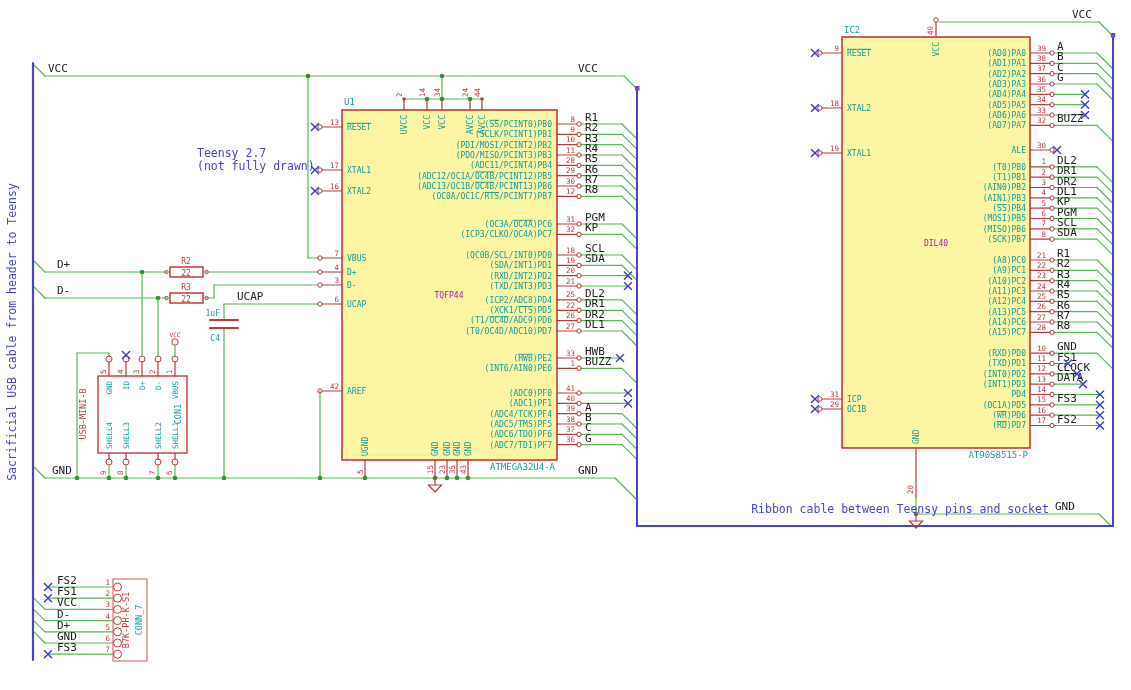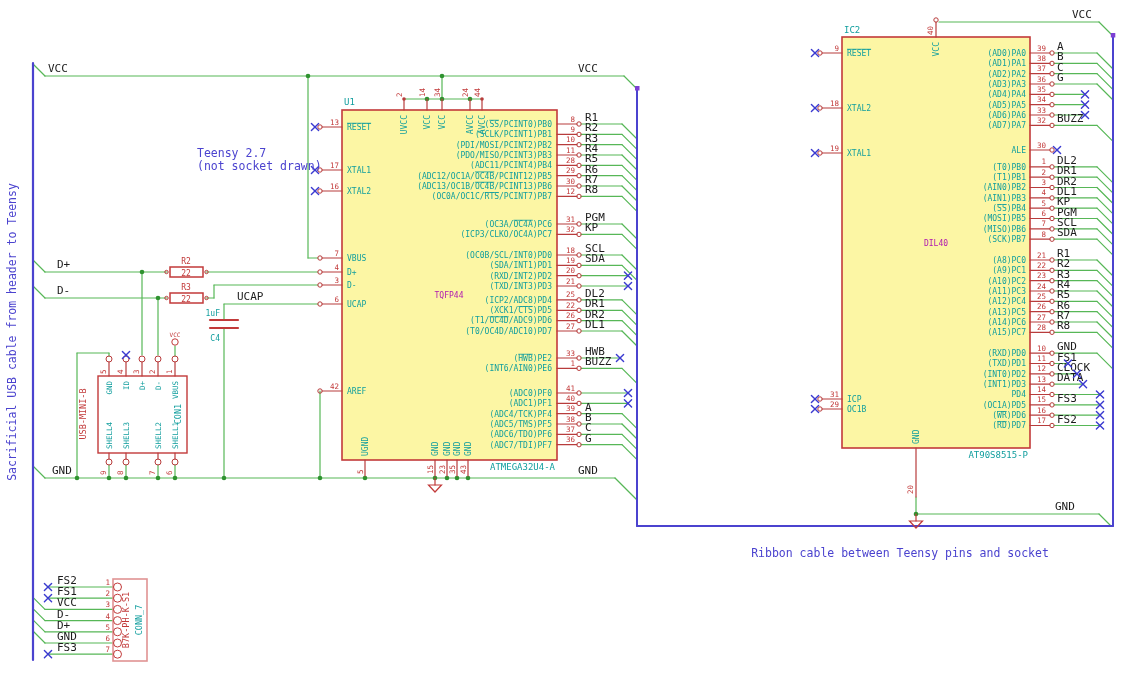--- a/index.html
+++ b/index.html
@@ -1,21 +1,21 @@
 <!DOCTYPE html>
 <html><head>
 <meta charset="utf-8">
 <style>
   html,body{margin:0;padding:0;background:#ffffff;}
   #stage{position:relative;width:1131px;height:690px;background:#fff;overflow:hidden;
          font-family:"DejaVu Sans Mono", monospace;}
   #schematic{position:absolute;left:0;top:0;}
   .note-block{position:absolute;color:#4b43cf;font-size:11.5px;line-height:13px;white-space:pre;}
   #note-teensy{left:197px;top:147px;}
-  #caption-ribbon{left:740px;top:503px;width:320px;text-align:center;margin-top:44px;}
+  #caption-ribbon{left:740px;top:503px;width:320px;text-align:center;}
   #note-cable{left:-146px;top:324px;width:320px;height:16px;text-align:center;
               transform:rotate(-90deg);transform-origin:center;}
   svg text{font-family:"DejaVu Sans Mono", monospace;}
   .ov{text-decoration:overline;}
 </style>
 </head>
 <body>
 
 <div id="stage">
   <svg id="schematic" width="1131" height="690" viewBox="0 0 1131 690">
@@ -747,18 +747,18 @@
         <text x="110" y="629.8" fill="#c23a3a" font-size="7.5" text-anchor="end"><tspan>5</tspan></text>
         <circle cx="117.5" cy="643" r="4" fill="none" stroke="#c23a3a" stroke-width="1"></circle>
         <text x="110" y="641" fill="#c23a3a" font-size="7.5" text-anchor="end"><tspan>6</tspan></text>
         <circle cx="117.5" cy="654.2" r="4" fill="none" stroke="#c23a3a" stroke-width="1"></circle>
         <text x="110" y="652.2" fill="#c23a3a" font-size="7.5" text-anchor="end"><tspan>7</tspan></text>
         <line x1="44.4" y1="650.6" x2="51.6" y2="657.8000000000001" stroke="#3b3bd0" stroke-width="1.4" stroke-linecap="round"></line>
         <line x1="44.4" y1="657.8000000000001" x2="51.6" y2="650.6" stroke="#3b3bd0" stroke-width="1.4" stroke-linecap="round"></line>
       </g>
     </svg>
 
-  <div class="note-block" id="note-teensy"><div>Teensy 2.7</div><div>(not socket drawn)</div></div>
+  <div class="note-block" id="note-teensy"><div>Teensy 2.7</div><div>(not fully drawn)</div></div>
 
   <div class="note-block" id="caption-ribbon">Ribbon cable between Teensy pins and socket</div>
 
   <div class="note-block" id="note-cable">Sacrificial USB cable from header to Teensy</div>
 </div>
 
 </body></html>

